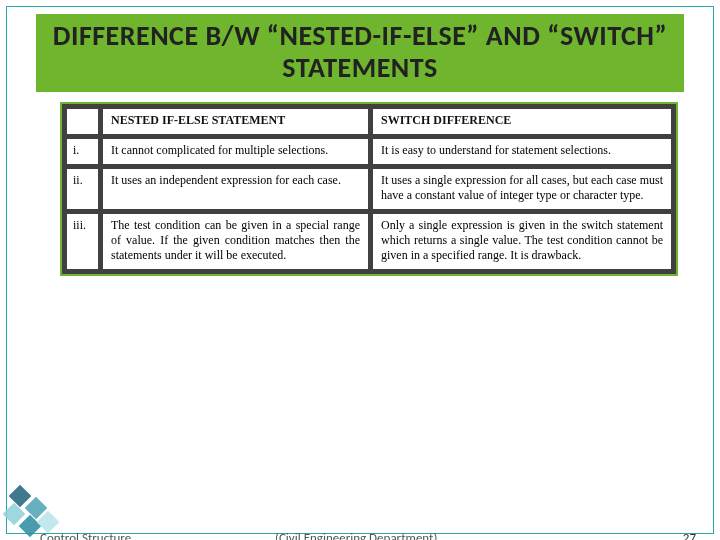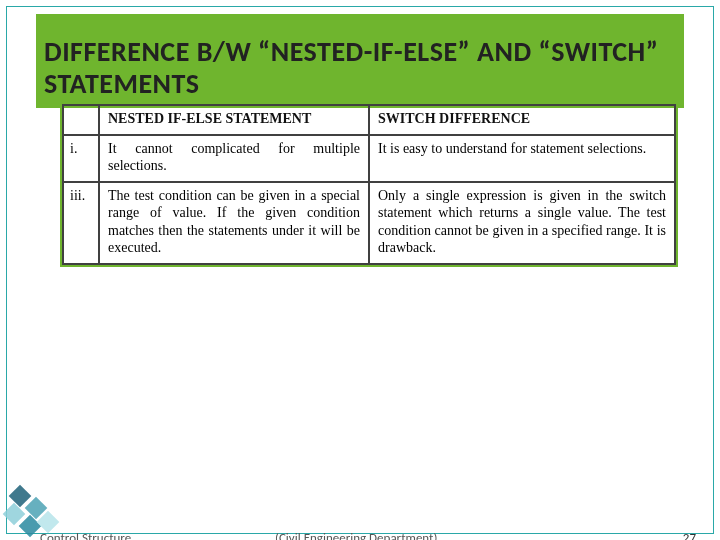--- a/index.html
+++ b/index.html
@@ -16,22 +16,22 @@
     top: 6px; left: 6px; right: 6px; bottom: 6px;
     border: 1px solid #2aa8a8;
   }
   .title-banner {
     position: absolute;
     top: 14px;
     left: 36px;
     right: 36px;
     background: #6fb52e;
     color: #222;
-    text-align: left;
-    padding: 22px 8px 8px 8px;
+    text-align: center;
+    padding: 6px 8px 8px 8px;
   }
   .title-banner h1 {
     font-family: Calibri, Arial, sans-serif;
     font-weight: 700;
     font-size: 28px;
     line-height: 1.15;
     letter-spacing: 0.5px;
   }
   .table-wrap {
     position: absolute;
@@ -42,24 +42,24 @@
   }
   table {
     width: 100%;
     border-collapse: collapse;
     table-layout: fixed;
   }
   col.idx { width: 36px; }
   col.c1  { width: 270px; }
   col.c2  { }
   th, td {
-    border: 2px solid #404040;
+    border: 5px solid #404040;
     vertical-align: top;
     padding: 4px 8px 6px 8px;
-    font-size: 14px;
+    font-size: 12px;
     line-height: 1.25;
     text-align: justify;
   }
   th {
     font-weight: 700;
     color: #111;
     text-align: left;
   }
   td.idx {
     text-align: left;
@@ -118,20 +118,25 @@
       <th></th>
       <th>NESTED IF-ELSE STATEMENT</th>
       <th>SWITCH DIFFERENCE</th>
     </tr>
     <tr>
       <td class="idx">i.</td>
       <td>It cannot complicated for multiple selections.</td>
       <td>It is easy to understand for statement selections.</td>
     </tr>
     <tr>
+      <td class="idx">ii.</td>
+      <td>It uses an independent expression for each case.</td>
+      <td>It uses a single expression for all cases, but each case must have a constant value of integer type or character type.</td>
+    </tr>
+    <tr>
       <td class="idx">iii.</td>
       <td>The test condition can be given in a special range of value. If the given condition matches then the statements under it will be executed.</td>
       <td>Only a single expression is given in the switch statement which returns a single value. The test condition cannot be given in a specified range. It is drawback.</td>
     </tr>
   </tbody>
     </table>
 </div>
 
 <div class="footer">
   <span class="left">Control Structure</span>

